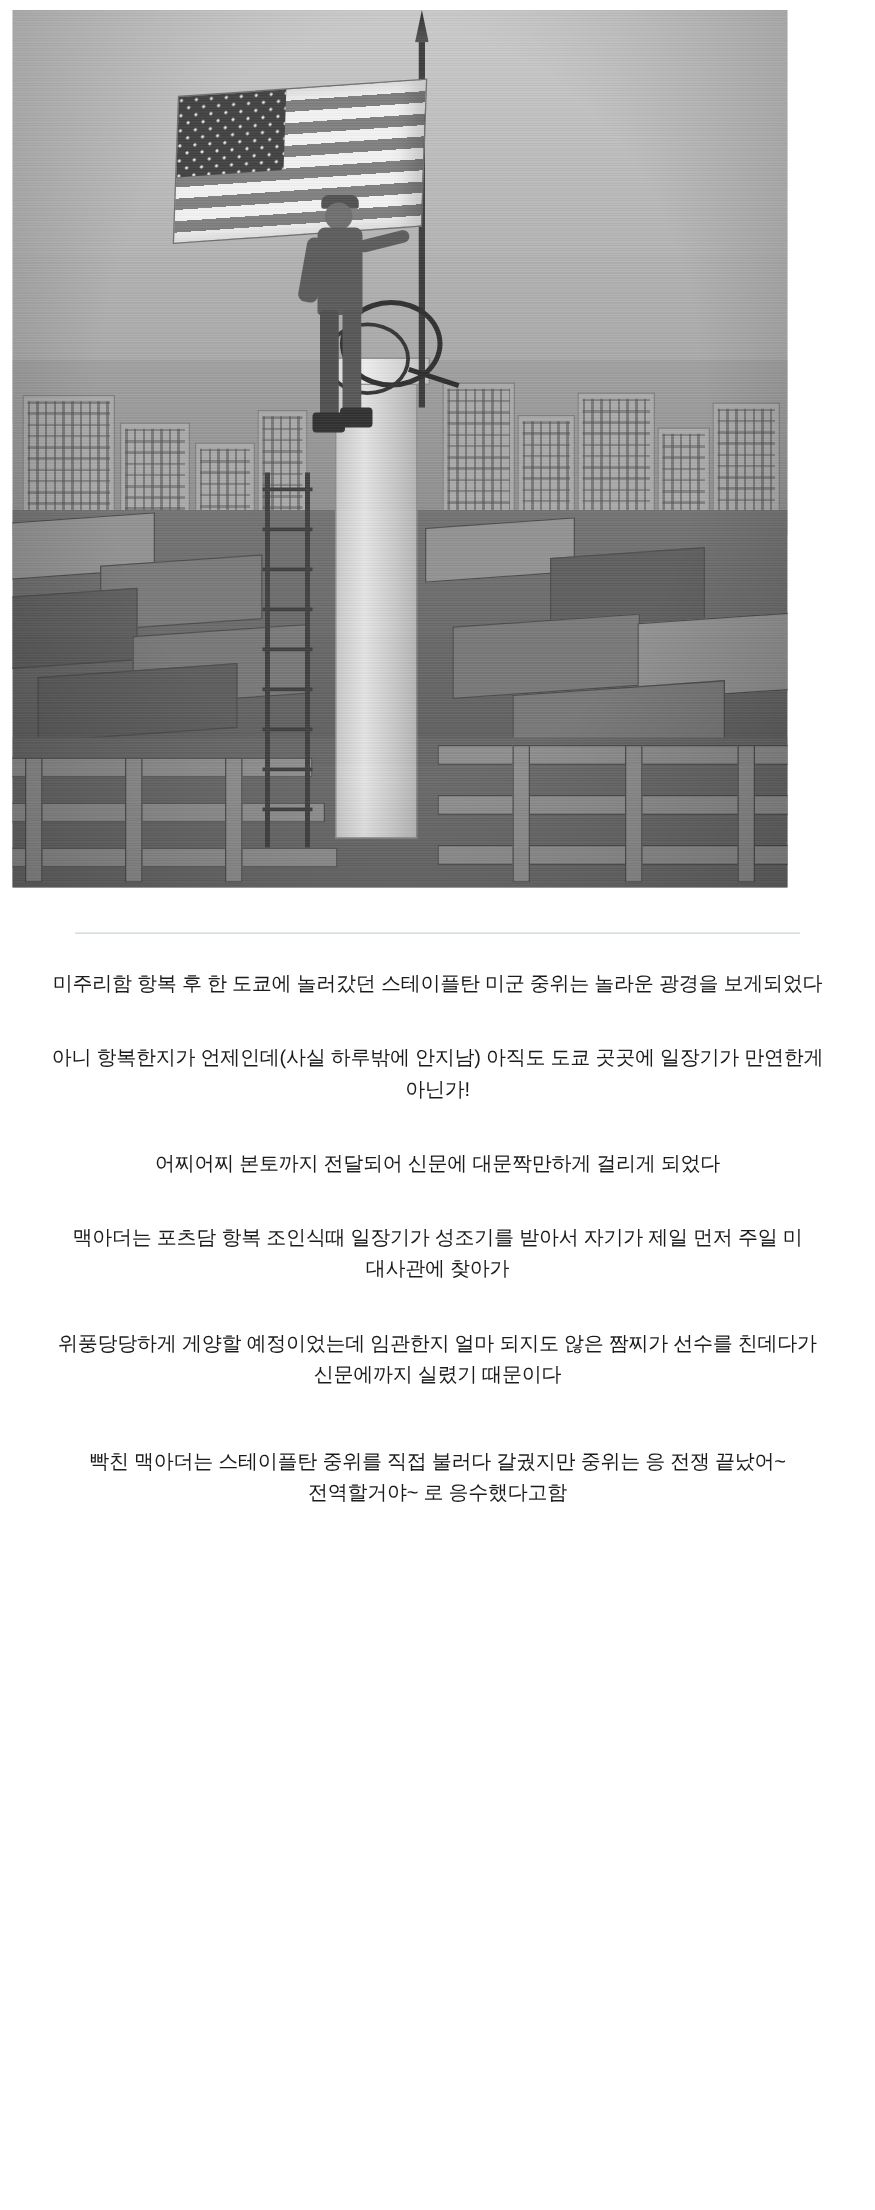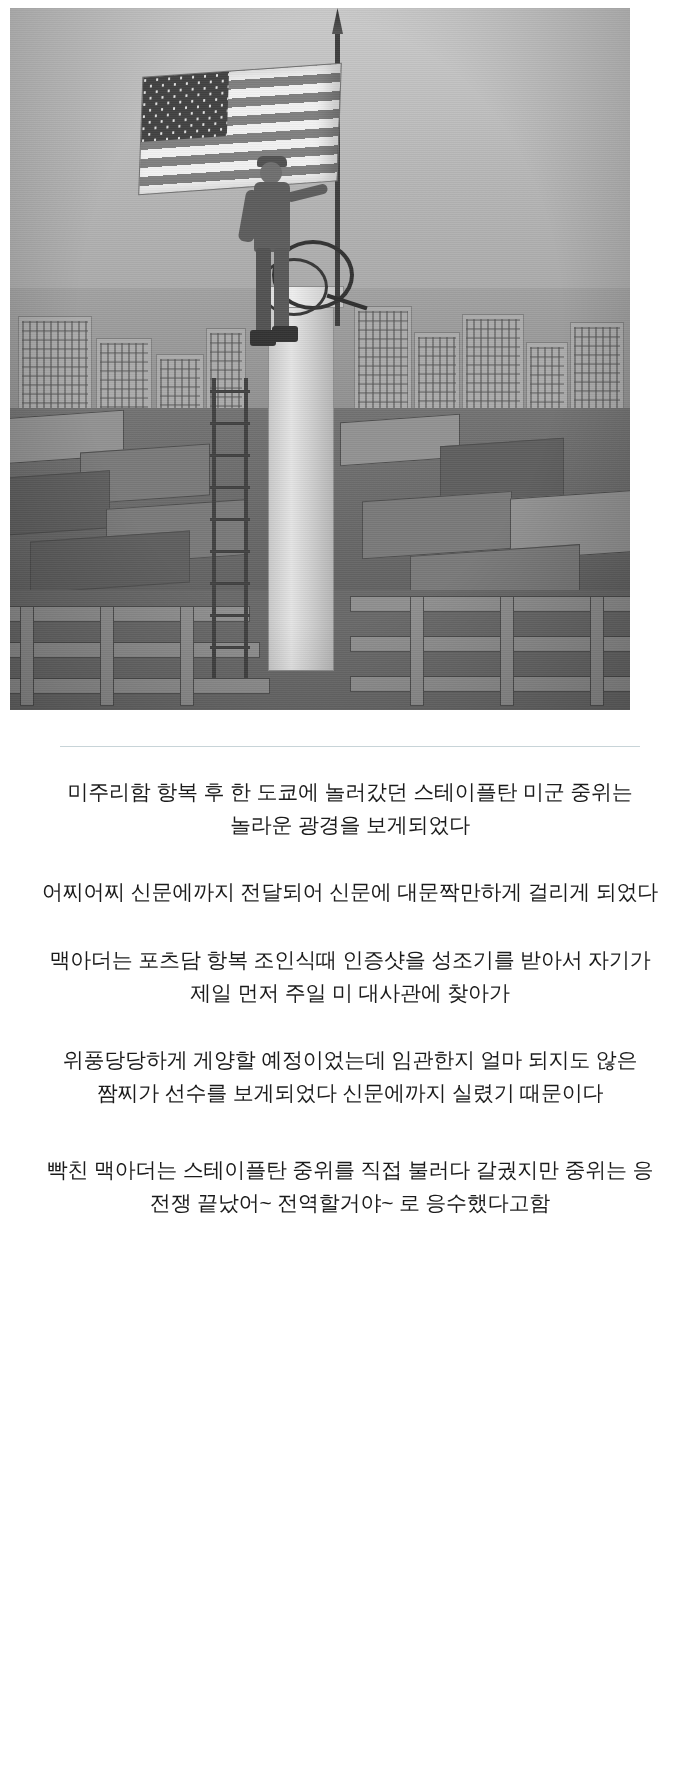--- a/index.html
+++ b/index.html
@@ -208,21 +208,21 @@
     margin: 28px auto 0 auto;
     border-top: 1px solid #c8d4d8;
   }
 
   
   .body {
     padding: 28px 40px 40px 40px;
   }
   .para {
     margin: 0 0 34px 0;
-    font-size: 21px;
+    font-size: 16px;
     line-height: 1.58;
     text-align: center;
     color: #1b1b1b;
     letter-spacing: -0.2px;
     word-break: keep-all;
   }
   .para:last-child { margin-bottom: 0; margin-top: 44px; }
 </style>
 </head>
 <body>
@@ -314,19 +314,20 @@
 
       <div class="grain"></div>
       <div class="vignette"></div>
     </div>
   </div>
 
   <div class="divider"></div>
 
   <div class="body">
     <p class="para">미주리함 항복 후 한 도쿄에 놀러갔던 스테이플탄 미군 중위는 놀라운 광경을 보게되었다</p>
-    <p class="para">어찌어찌 신문에까지 전달되어 신문에 대문짝만하게 걸리게 되었다</p>
-    <p class="para">맥아더는 포츠담 항복 조인식때 인증샷을 성조기를 받아서 자기가 제일 먼저 주일 미 대사관에 찾아가</p>
-    <p class="para">위풍당당하게 게양할 예정이었는데 임관한지 얼마 되지도 않은 짬찌가 선수를 보게되었다 신문에까지 실렸기 때문이다</p>
+    <p class="para">아니 항복한지가 언제인데(사실 하루밖에 안지남) 아직도 도쿄 곳곳에 일장기가 만연한게 아닌가!</p>
+    <p class="para">어찌어찌 본토까지 전달되어 신문에 대문짝만하게 걸리게 되었다</p>
+    <p class="para">맥아더는 포츠담 항복 조인식때 일장기가 성조기를 받아서 자기가 제일 먼저 주일 미 대사관에 찾아가</p>
+    <p class="para">위풍당당하게 게양할 예정이었는데 임관한지 얼마 되지도 않은 짬찌가 선수를 친데다가 신문에까지 실렸기 때문이다</p>
     <p class="para">빡친 맥아더는 스테이플탄 중위를 직접 불러다 갈궜지만 중위는 응 전쟁 끝났어~ 전역할거야~ 로 응수했다고함</p>
   </div>
 
 </div>
 
 </body></html>

